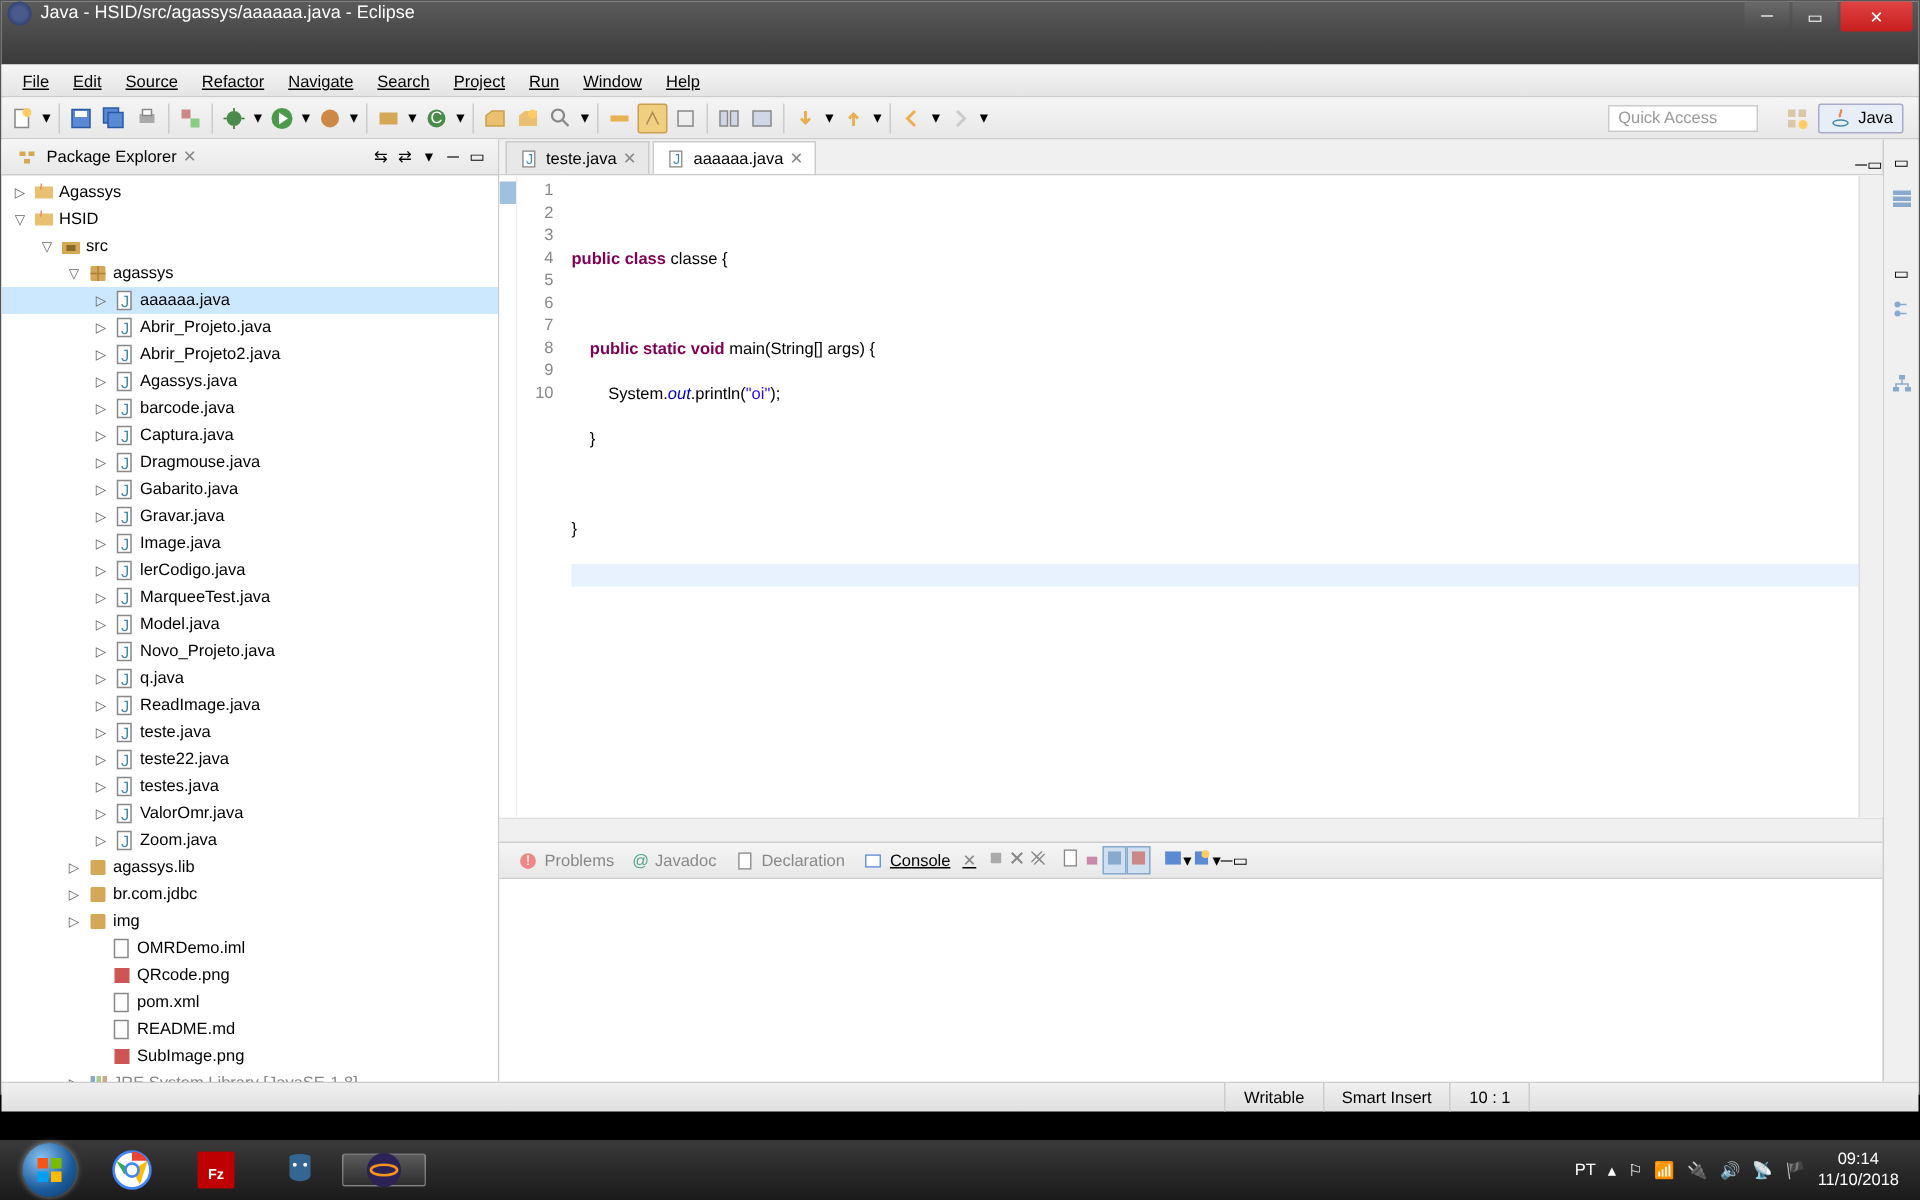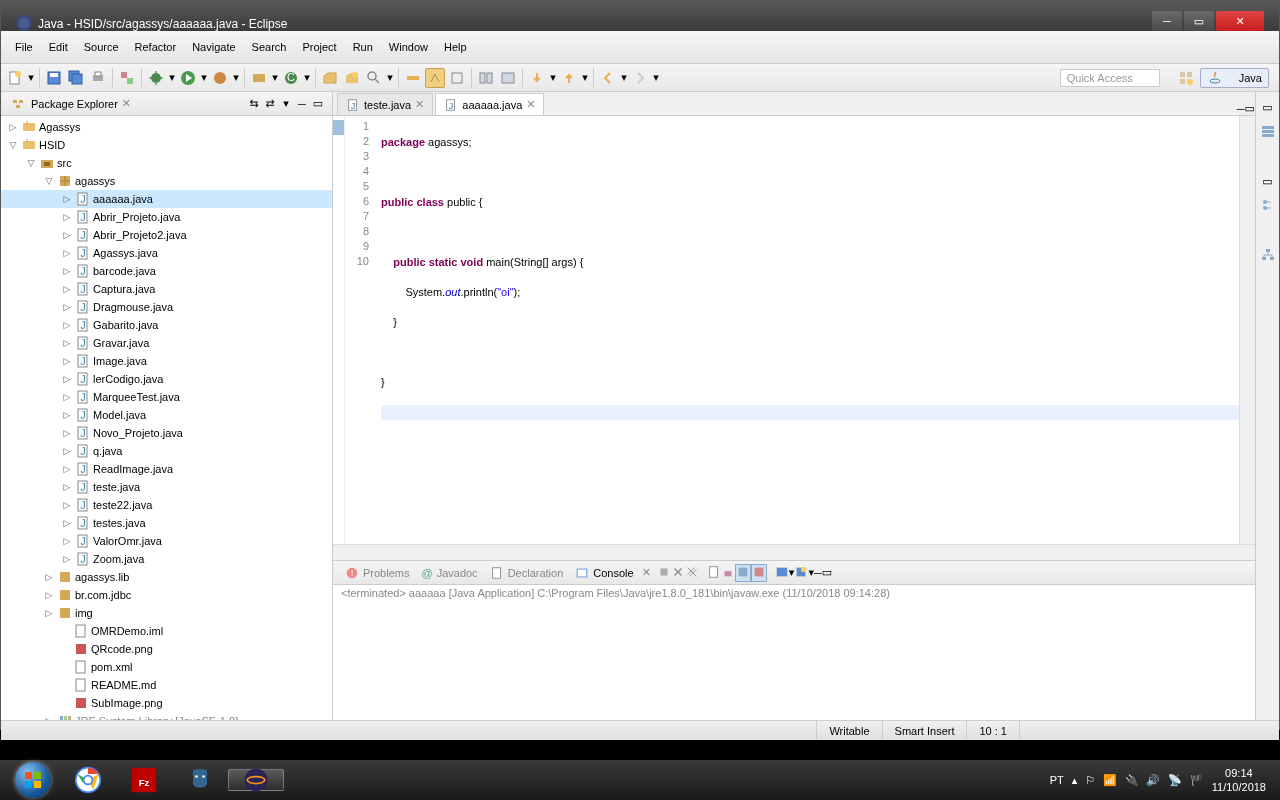--- a/index.html
+++ b/index.html
@@ -1,27 +1,27 @@
 <!DOCTYPE html>
 <html><head>
 <meta charset="utf-8">
 <style>
 * { margin: 0; padding: 0; box-sizing: border-box; font-family: "Segoe UI", Tahoma, sans-serif; font-size: 11px; }
 body { width: 1280px; height: 800px; background: #000; overflow: hidden; position: relative; }
 
 .window { position: absolute; top: 0; left: 0; width: 1280px; height: 730px; background: #fff; border: 1px solid #555; }
 
-.titlebar { height: 30px; background: linear-gradient(to bottom, #5a5a5a, #3a3a3a); display: flex; align-items: flex-end; padding: 0 15px; color: #fff; }
+.titlebar { height: 42px; background: linear-gradient(to bottom, #5a5a5a, #3a3a3a); display: flex; align-items: flex-start; padding: 0 4px; color: #fff; }
 .titlebar .icon { width: 16px; height: 16px; background: radial-gradient(circle, #4a5a8a 40%, #1a2a5a); border-radius: 50%; margin-right: 6px; }
 .titlebar .title { flex: 1; font-size: 12px; }
 .winbtns { display: flex; gap: 2px; }
 .winbtn { width: 30px; height: 20px; display: flex; align-items: center; justify-content: center; background: linear-gradient(to bottom, #6a6a6a, #4a4a4a); border-radius: 2px; color: #fff; cursor: pointer; }
 .winbtn.close { width: 48px; background: linear-gradient(to bottom, #e04343, #c81e1e); }
 
-.menubar { height: 22px; background: linear-gradient(to bottom, #f5f5f5, #e5e5e5); display: flex; align-items: center; padding: 16px 6px; border-bottom: 1px solid #ccc; }
+.menubar { height: 22px; background: linear-gradient(to bottom, #f5f5f5, #e5e5e5); display: flex; align-items: flex-start; padding: 4px 6px; border-bottom: 1px solid #ccc; text-decoration: underline; }
 .menubar .menu-item { padding: 2px 8px; cursor: pointer; }
 
 .toolbar { height: 28px; background: linear-gradient(to bottom, #f5f5f5, #e8e8e8); display: flex; align-items: center; padding: 0 4px; border-bottom: 1px solid #ccc; gap: 2px; }
 .tbtn { width: 20px; height: 20px; display: flex; align-items: center; justify-content: center; cursor: pointer; border-radius: 2px; }
 .tbtn svg { width: 16px; height: 16px; }
 .tsep { width: 1px; height: 20px; background: #ccc; margin: 0 2px; }
 .tdrop { width: 8px; display: flex; align-items: center; justify-content: center; cursor: pointer; }
 .quick-access { margin-left: auto; width: 100px; padding: 2px 6px; border: 1px solid #ccc; color: #999; background: #fff; margin-right: 8px; }
 .persp { display: flex; gap: 4px; padding: 0 6px; }
 
@@ -54,21 +54,21 @@
 .code-line.current { background: #e8f2fe; width: 100%; }
 .kw { color: #7f0055; font-weight: bold; }
 .str { color: #2a00ff; }
 .field { color: #0000c0; font-style: italic; }
 .vscroll { position: absolute; right: 0; top: 0; bottom: 0; width: 16px; background: #f0f0f0; border-left: 1px solid #ddd; }
 .hscroll { height: 16px; background: #f0f0f0; border-top: 1px solid #ddd; }
 
 .bottom-views { height: 160px; border-top: 1px solid #ccc; display: flex; flex-direction: column; }
 .bottom-tabs { height: 24px; display: flex; align-items: center; padding: 0 6px; background: linear-gradient(to bottom, #f5f5f5, #e8e8e8); border-bottom: 1px solid #ccc; }
 .bottom-tab { padding: 2px 6px; display: flex; align-items: center; gap: 4px; cursor: pointer; color: #888; }
-.bottom-tab.active { color: #000; }
+.bottom-tab.active { color: #000; text-decoration: underline; }
 .console-body { flex: 1; padding: 2px 8px; font-family: Consolas, monospace; font-size: 11px; background: #fff; overflow: auto; }
 .console-header { color: #888; }
 .console-error { color: #cc0000; }
 
 .right-strip { width: 24px; background: #f0f0f0; border-left: 1px solid #ccc; display: flex; flex-direction: column; align-items: center; padding-top: 6px; gap: 6px; }
 .right-strip .stripbtn { width: 18px; height: 18px; cursor: pointer; display: flex; align-items: center; justify-content: center; }
 
 .statusbar { height: 20px; background: linear-gradient(to bottom, #f0f0f0, #e0e0e0); border-top: 1px solid #ccc; display: flex; align-items: center; font-size: 11px; }
 .statusbar .cell { padding: 0 12px; border-left: 1px solid #ccc; height: 100%; display: flex; align-items: center; }
 
@@ -263,21 +263,21 @@
             <rect x="9" y="2" width="5" height="5" fill="#d8c8a8"></rect>
             <rect x="2" y="9" width="5" height="5" fill="#d8c8a8"></rect>
             <circle cx="12" cy="12" r="3" fill="#fc6"></circle>
           </svg>
         </div>
       <div class="tbtn" style="width:auto;padding:0 6px;border:1px solid #aac;background:#e8eef8">
           <svg class="ico-java" viewBox="0 0 16 16">
             <path d="M8 2c2 2-2 3 0 5" fill="none" stroke="#e85" stroke-width="1.5"></path>
             <ellipse cx="8" cy="11" rx="5" ry="2" fill="none" stroke="#48a"></ellipse>
           </svg>
-          <span style="margin-left:16px">Java</span>
+          <span style="margin-left:4px">Java</span>
         </div>
     </div>
   </div>
 
   <div class="main-area">
 
     <div class="explorer">
       <div class="view-header">
         <div class="tab">
           <svg width="16" height="16" viewBox="0 0 16 16">
@@ -666,23 +666,22 @@
             <div>3</div>
             <div>4</div>
             <div>5</div>
             <div>6</div>
             <div>7</div>
             <div>8</div>
             <div>9</div>
             <div>10</div>
           </div>
         <div class="code-content">
-<div class="code-line"><span class="kw">package</span><span> agassys;</span></div>
 <div class="code-line"></div>
-<div class="code-line"><span class="kw">public</span> <span class="kw">class</span><span> public {</span></div>
+<div class="code-line"><span class="kw">public</span> <span class="kw">class</span><span> classe {</span></div>
 <div class="code-line"></div>
 <div class="code-line">    <span class="kw">public</span> <span class="kw">static</span> <span class="kw">void</span><span> main(String[] args) {</span></div>
 <div class="code-line"><span>        System.</span><span class="field">out</span><span>.println(</span><span class="str">"oi"</span><span>);</span></div>
 <div class="code-line">    }</div>
 <div class="code-line"></div>
 <div class="code-line">}</div>
 <div class="code-line current"></div>
         </div>
         <div class="vscroll"></div>
       </div>
@@ -746,21 +745,20 @@
           <div class="vbtn">▾</div>
           <div class="vbtn"><svg viewBox="0 0 16 16" width="14" height="14">
                 <rect x="3" y="3" width="10" height="10" fill="#5a8ad4"></rect>
                 <circle cx="11" cy="5" r="3" fill="#fc6"></circle>
               </svg></div>
           <div class="vbtn">▾</div>
           <div class="vbtn">─</div>
           <div class="vbtn">▭</div>
         </div>
         <div class="console-body">
-          <div class="console-header">&lt;terminated&gt; aaaaaa [Java Application] C:\Program Files\Java\jre1.8.0_181\bin\javaw.exe (11/10/2018 09:14:28)</div>
         </div>
       </div>
     </div>
 
     <div class="right-strip">
       <div class="stripbtn">▭</div>
       <div class="stripbtn">
           <svg viewBox="0 0 16 16" width="16" height="16">
             <rect x="2" y="3" width="12" height="3" fill="#8ac"></rect>
             <rect x="2" y="7" width="12" height="3" fill="#8ac"></rect>

